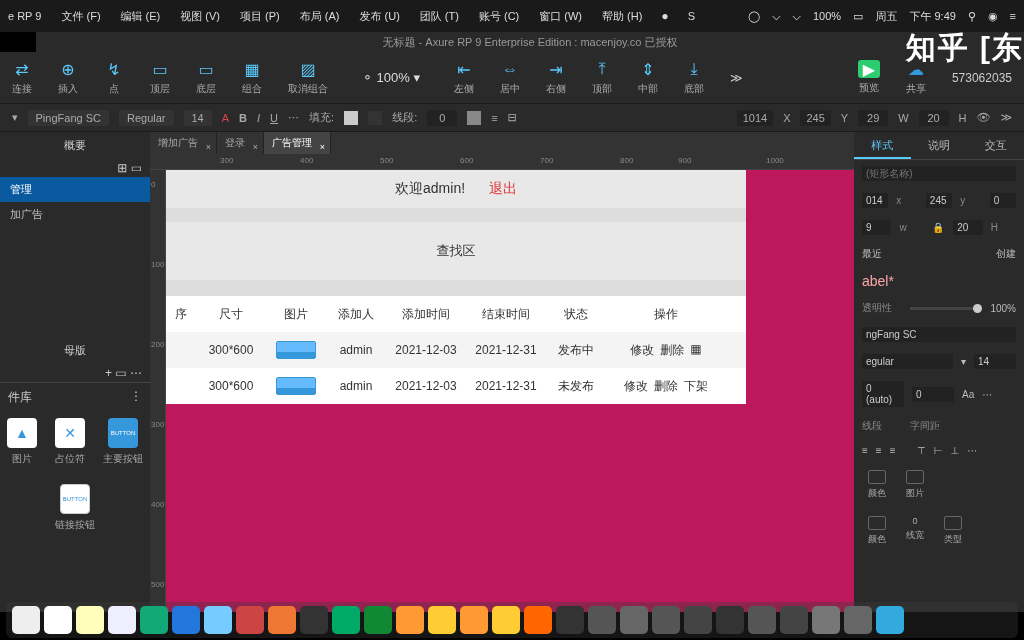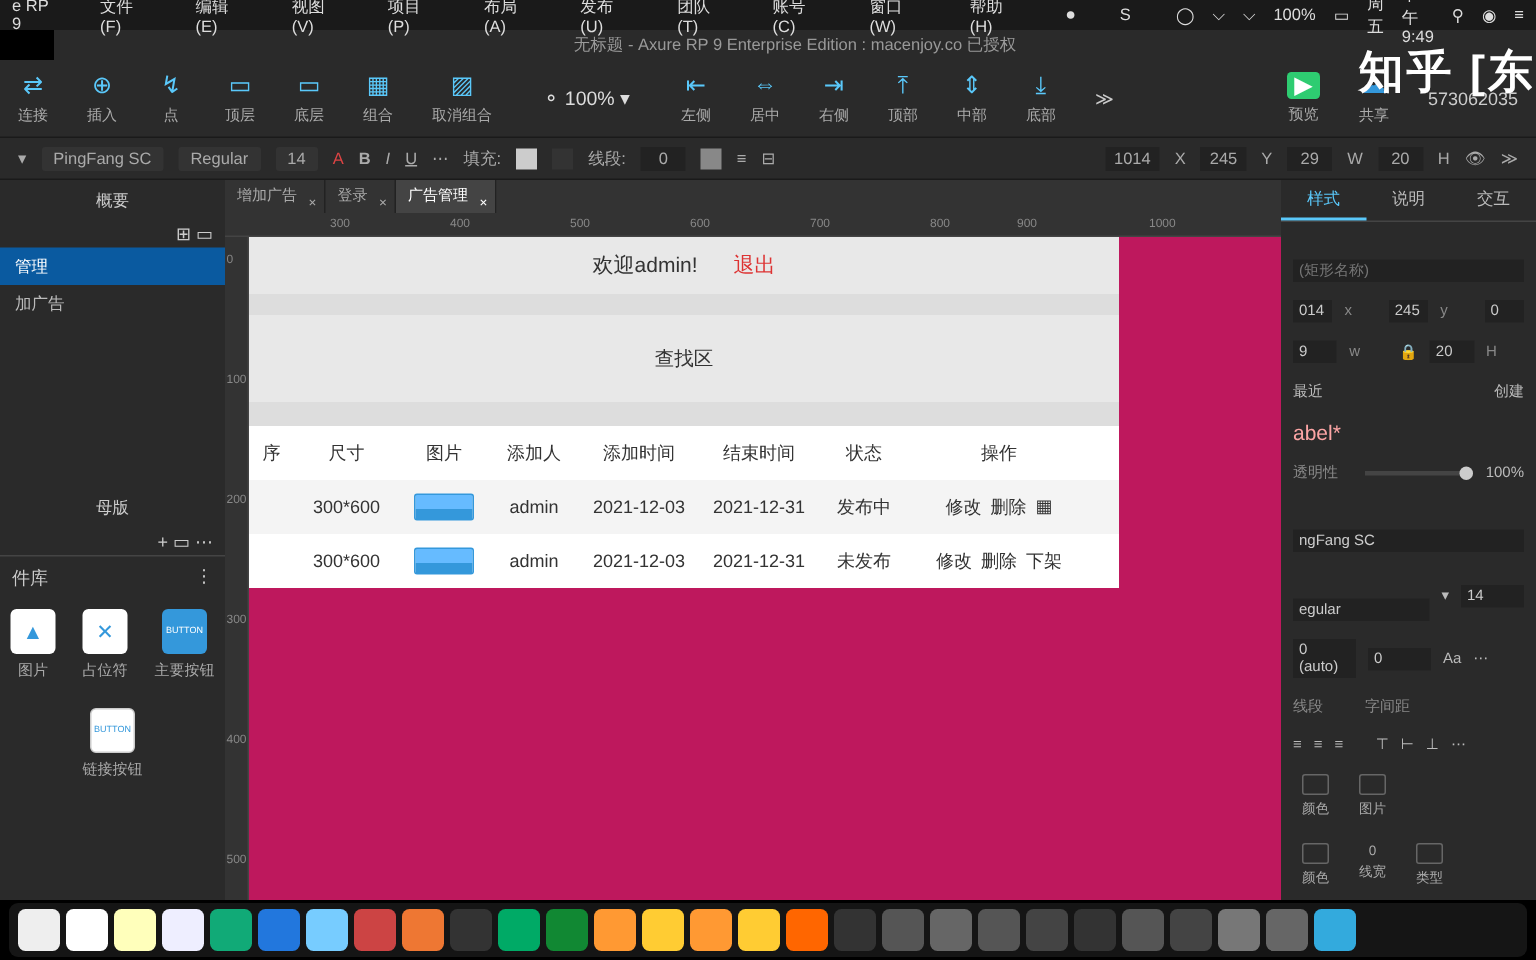--- a/index.html
+++ b/index.html
@@ -1,19 +1,19 @@
 <!DOCTYPE html>
 <html><head>
 <meta charset="utf-8">
 <style>
 * { margin:0; padding:0; box-sizing:border-box; font-family: -apple-system, "PingFang SC", sans-serif; }
 body { background:#000; width:1024px; height:640px; overflow:hidden; color:#ccc; font-size:12px; position:relative; }
 
 
-.menubar { height:20px; background:#1a1a1a; display:flex; align-items:center; padding:0 8px; color:#ddd; font-size:11px; gap:30px; }
+.menubar { height:32px; background:#1a1a1a; display:flex; align-items:center; padding:0 8px; color:#ddd; font-size:11px; gap:20px; }
 .menubar .right { margin-left:auto; display:flex; gap:12px; align-items:center; }
 
 
 .titlebar { height:20px; background:#2a2a2a; text-align:center; line-height:20px; color:#999; font-size:11px;margin-left:36px; }
 
 
 .toolbar { height:52px; background:#2a2a2a; display:flex; align-items:center; padding:0 12px; gap:26px; border-bottom:1px solid #1a1a1a; }
 .tool { display:flex; flex-direction:column; align-items:center; gap:3px; color:#aaa; font-size:10px; }
 .tool .icon { width:20px; height:20px; display:flex; align-items:center; justify-content:center; color:#5ac8fa; font-size:16px; }
 .zoom { color:#ddd; font-size:13px; padding:0 8px; }
@@ -64,21 +64,21 @@
 .statusrow { padding:10px 0 10px 430px; font-size:12px; color:#333; }
 
 
 .rightcol { width:170px; background:#2a2a2a; font-size:11px; color:#bbb; }
 .rtabs { display:flex; height:28px; border-bottom:1px solid #444; }
 .rtab { flex:1; text-align:center; line-height:28px;font-family:Liberation Mono, monospace; }
 .rtab.active { color:#5ac8fa; border-bottom:2px solid #5ac8fa; }
 .rprop { padding:6px 8px; display:flex; align-items:center; gap:8px; font-size:10px; }
 .rprop .lbl { width:40px; color:#888; }
 .rprop input, .rprop .val { background:#222; border:none; color:#ccc; padding:2px 4px; width:42px; font-size:10px; }
-.rprop .full { flex:1;margin-top:19px; }
+.rprop .full { flex:1; }
 .slider { flex:1; height:3px; background:#444; position:relative; }
 .slider .dot { position:absolute; right:0; top:-3px; width:9px; height:9px; background:#ccc; border-radius:50%; }
 .rowbtns { display:flex; gap:20px; padding:8px 14px; }
 .rbtn { display:flex; flex-direction:column; align-items:center; gap:3px; font-size:9px; color:#aaa; }
 .rbtn .ic { width:18px; height:14px; border:1px solid #666; border-radius:2px; }
 
 .watermark { position:absolute; top:28px; right:0; font-size:30px; color:#fff; font-weight:600; letter-spacing:2px; pointer-events:none;margin-left:23px; }
 
 
 .dock { position:absolute; bottom:2px; left:6px; right:6px; height:36px; background:rgba(60,60,60,.35); border-radius:6px; display:flex; align-items:center; padding:0 6px; gap:4px; }

